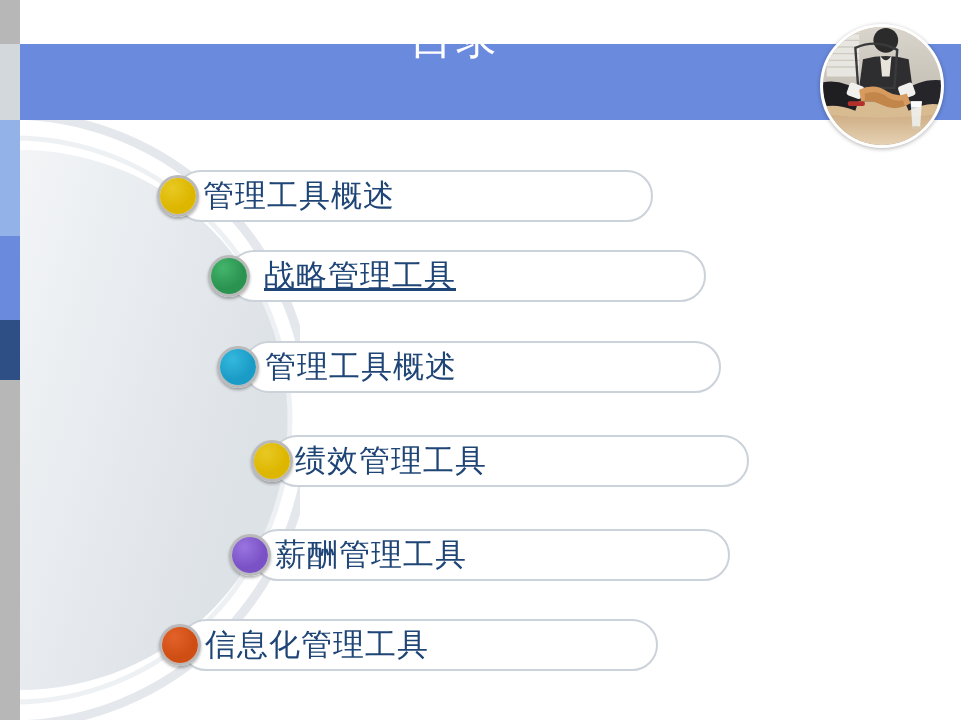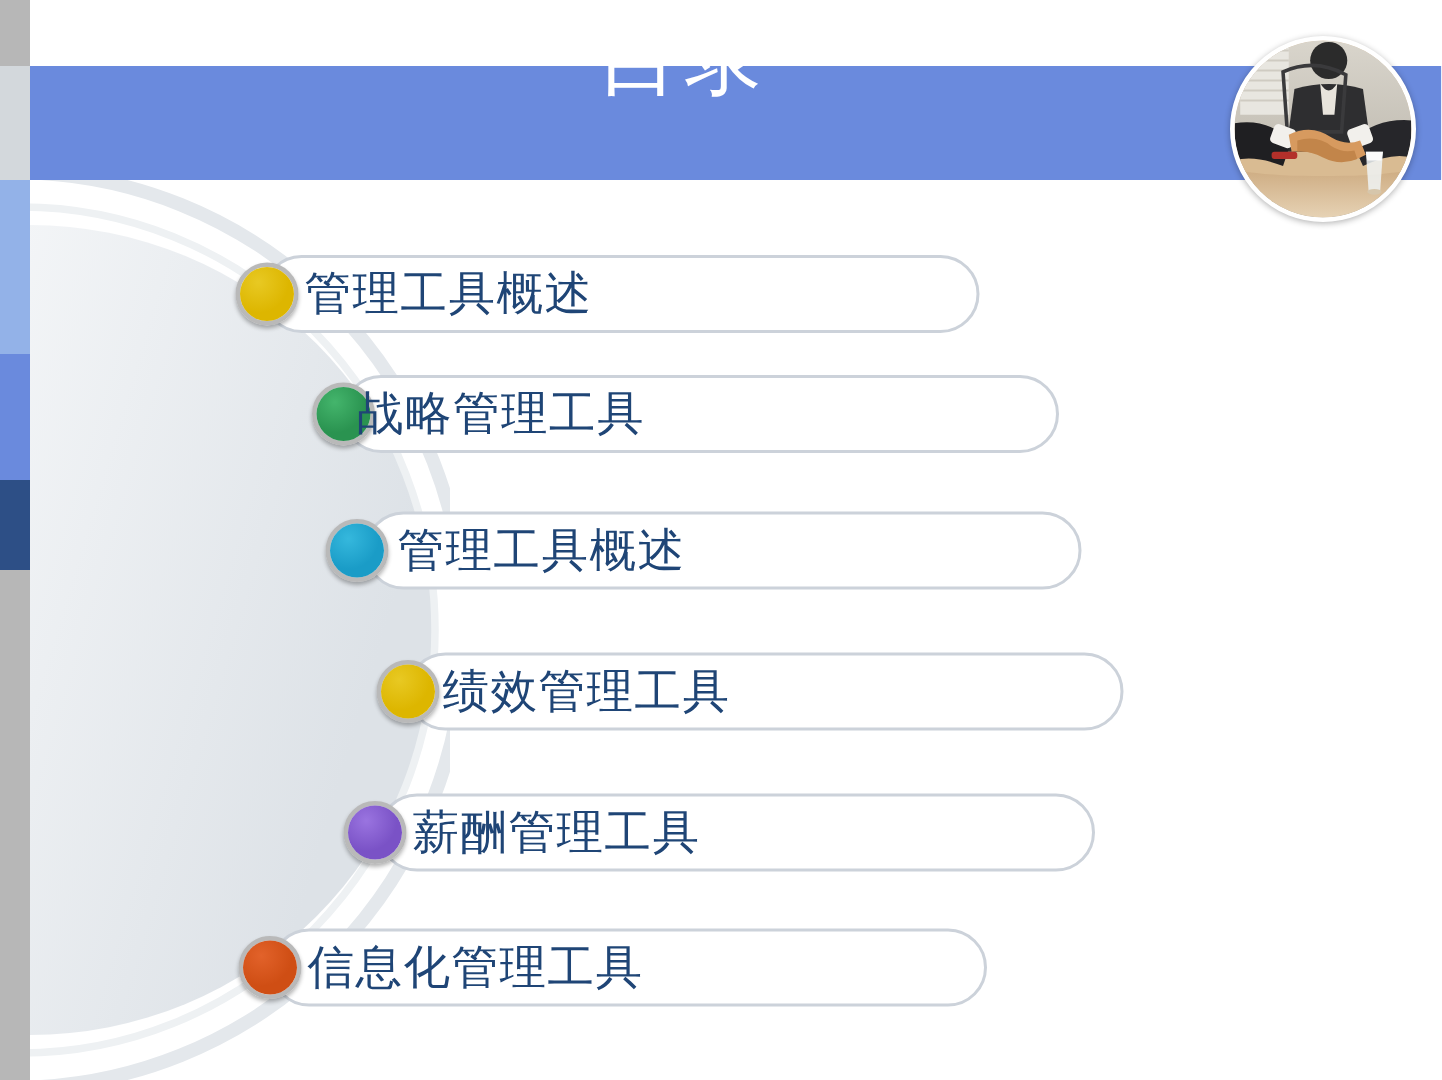--- a/index.html
+++ b/index.html
@@ -24,21 +24,21 @@
 
   
   .title-banner{
     position:absolute;left:20px;top:44px;width:941px;height:76px;
     background:#6a8add;
     z-index:4;
   }
   .title-text{
     position:absolute;left:0;top:0;width:941px;height:76px;
     display:flex;align-items:center;justify-content:center;
-    color:#ffffff;font-size:56px;line-height:1;
+    color:#ffffff;font-size:44px;line-height:1;
     font-family:"Liberation Sans","DejaVu Sans",sans-serif;
     letter-spacing:2px;
     z-index:5;
     padding-right:30px;box-sizing:border-box;
   }
 
   
   .photo-badge{
     position:absolute;left:820px;top:24px;width:124px;height:124px;
     border-radius:50%;
@@ -193,21 +193,21 @@
         <div class="bullet" style="left: 157px;">
           <div class="dot" style="background: radial-gradient(circle at 34% 28%, rgb(232, 201, 35) 0%, rgb(221, 182, 0) 58%, rgb(221, 182, 0) 100%);"></div>
         </div>
         <div class="pill-label" style="left: 203px;">管理工具概述</div>
       </div>
       <div class="toc-row" style="left: 0px; top: 250px; width: 961px;">
         <div class="pill" style="left: 228px; width: 478px;"></div>
         <div class="bullet" style="left: 208px;">
           <div class="dot" style="background: radial-gradient(circle at 34% 28%, rgb(68, 181, 108) 0%, rgb(42, 147, 80) 58%, rgb(42, 147, 80) 100%);"></div>
         </div>
-        <div class="pill-label" style="left: 238px;">战略管理工具</div>
+        <div class="pill-label" style="left: 264px; text-decoration: underline;">战略管理工具</div>
       </div>
       <div class="toc-row" style="left: 0px; top: 341px; width: 961px;">
         <div class="pill" style="left: 243px; width: 478px;"></div>
         <div class="bullet" style="left: 217px;">
           <div class="dot" style="background: radial-gradient(circle at 34% 28%, rgb(53, 184, 221) 0%, rgb(26, 156, 199) 58%, rgb(26, 156, 199) 100%);"></div>
         </div>
         <div class="pill-label" style="left: 265px;">管理工具概述</div>
       </div>
       <div class="toc-row" style="left: 0px; top: 435px; width: 961px; border-radius: 19px;">
         <div class="pill" style="left: 271px; width: 478px;"></div>

